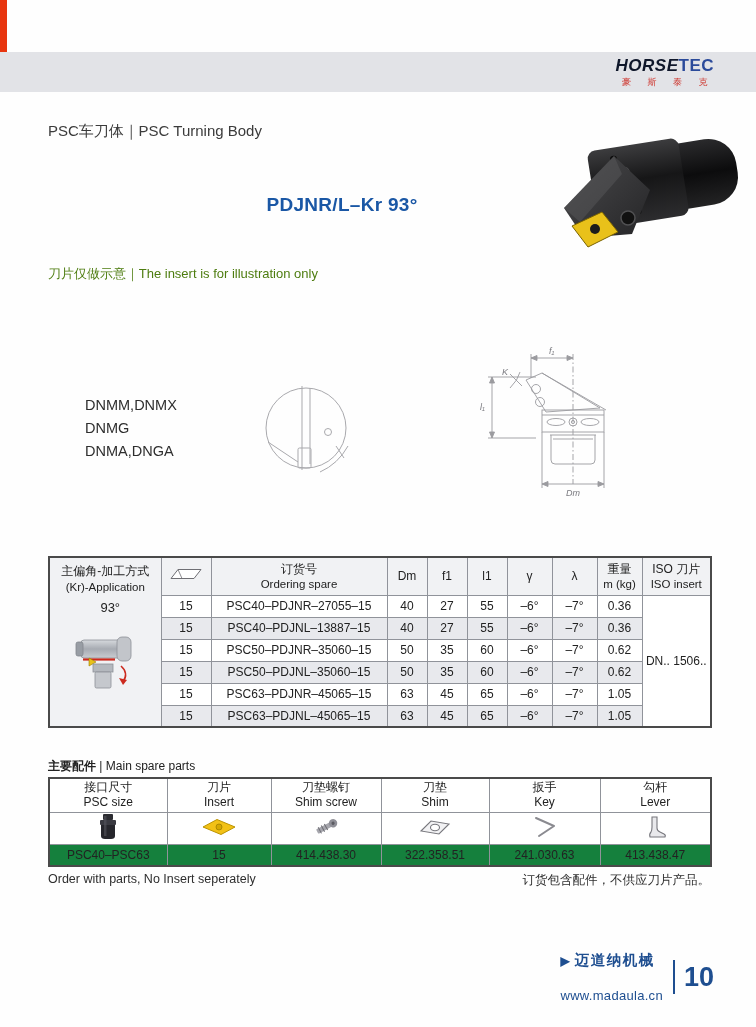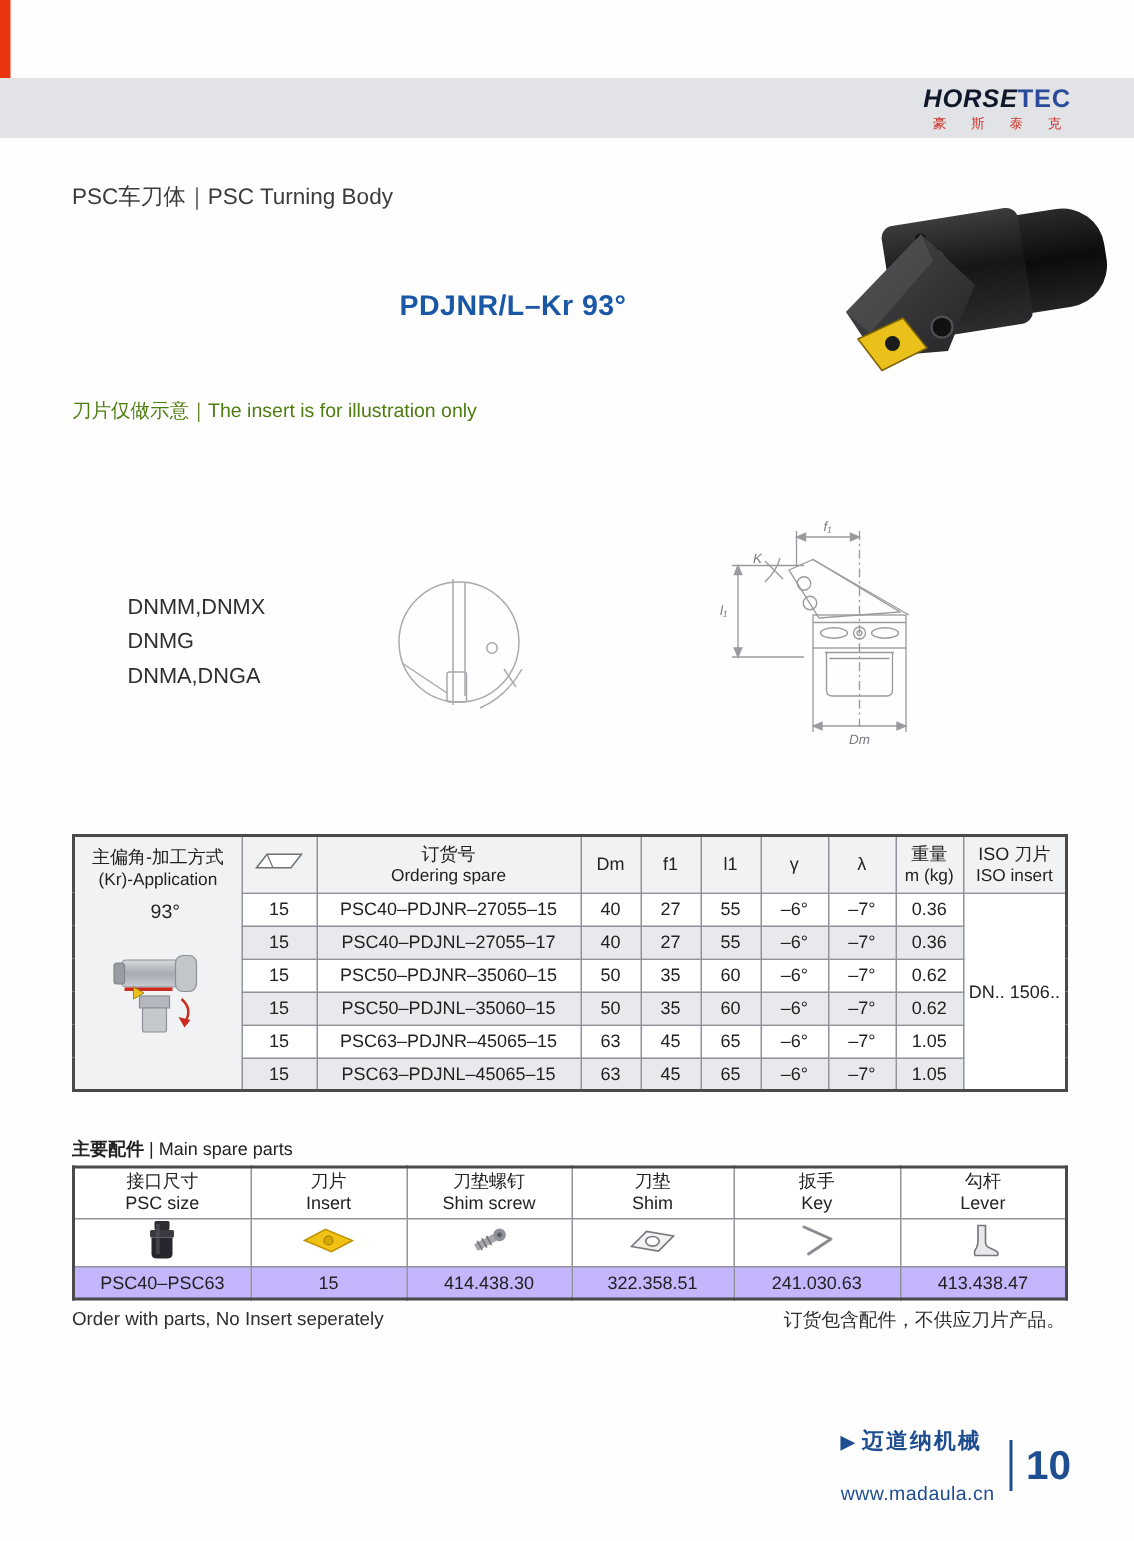--- a/index.html
+++ b/index.html
@@ -44,21 +44,21 @@
   .app-img { margin-top:8px; }
   .iso-cell { font-size:12px; }
 
   .spare-title { position:absolute; left:48px; top:758px; font-size:12px; color:#222; }
   .spare-title .zh { font-weight:bold; }
   .spare-table { position:absolute; left:48px; top:777px; width:662px; font-size:12px; color:#222;
                  border:2px solid #4a4a4a; }
   .spare-table td { border:1px solid #90939a; text-align:center; vertical-align:middle; padding:0; background:#fff; }
   .spare-table tr.hdr td { height:34px; line-height:1.3; }
   .spare-table tr.icons td { height:32px; }
-  .spare-table tr.vals td { height:22px; background:#c4b5fd; }
+  .spare-table tr.vals td { height:22px; background:#15803d; }
 
   .notes { position:absolute; left:48px; top:872px; width:662px; display:flex;
            justify-content:space-between; font-size:12.5px; color:#2e2e2e; }
 
   .footer { position:absolute; top:951px; right:42px; display:flex; align-items:center; color:#1e4e90; }
   .footer-text { text-align:left; }
   .company-line { display:flex; align-items:center; gap:5px; font-size:14.5px; font-weight:bold; letter-spacing:1.5px; }
   .footer-arrow { font-size:12px; letter-spacing:0; }
   .website { font-size:13px; margin-top:18px; letter-spacing:.3px; }
   .footer-divider { width:2px; height:34px; background:#1e4e90; margin:0 9px 0 10px; }
@@ -256,21 +256,21 @@
     <td>40</td>
     <td>27</td>
     <td>55</td>
     <td>–6°</td>
     <td>–7°</td>
     <td>0.36</td>
     <td class="iso-cell" rowspan="6">DN.. 1506..</td>
   </tr>
   <tr class="data">
     <td class="shade">15</td>
-    <td class="shade">PSC40–PDJNL–27055–17</td>
+    <td class="shade">PSC40–PDJNL–13887–15</td>
     <td class="shade">40</td>
     <td class="shade">27</td>
     <td class="shade">55</td>
     <td class="shade">–6°</td>
     <td class="shade">–7°</td>
     <td class="shade">0.36</td>
   </tr>
   <tr class="data">
     <td>15</td>
     <td>PSC50–PDJNR–35060–15</td>

